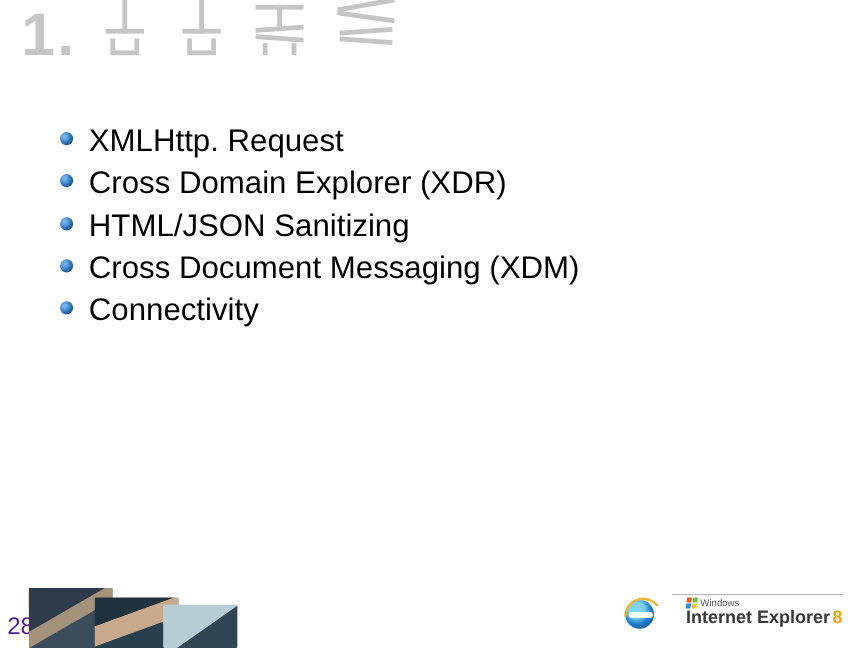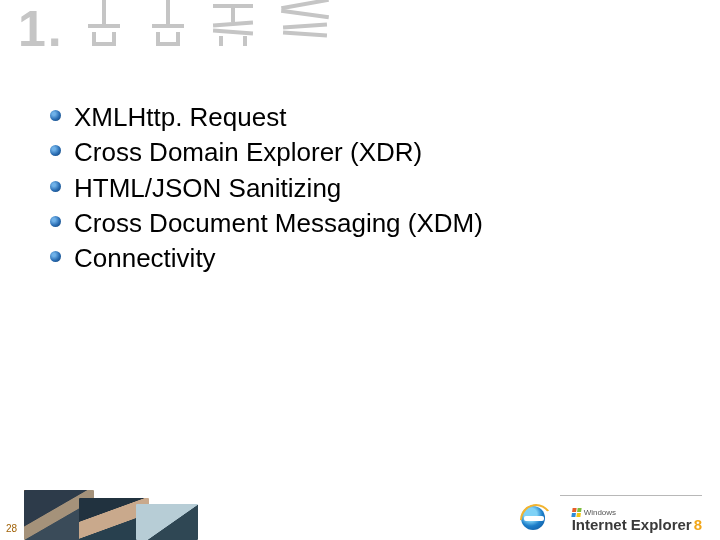--- a/index.html
+++ b/index.html
@@ -6,29 +6,29 @@
   .slide{width:720px;height:540px;position:relative}
   .title{position:absolute;left:18px;top:0;font-size:50px;font-weight:700;color:#c5c5c5;letter-spacing:2px;white-space:nowrap}
   .ko{display:inline-block;position:relative;vertical-align:top}
   .stroke-v{position:absolute;width:4px;background:#c5c5c5}
   .stroke-h{position:absolute;height:4px;background:#c5c5c5}
   .body-list{position:absolute;left:50px;top:100px;list-style:none;margin:0;padding:0}
   .body-list li{font-size:26px;line-height:1.36;color:#000;padding-left:24px;position:relative}
   .bullet{position:absolute;left:0;top:10px;width:11px;height:11px;border-radius:50%;
           background:radial-gradient(circle at 35% 35%,#6fb1e8 0 15%,#2a6db3 55%,#0d3a6b 100%)}
   .underline{}
-  .pagenum{position:absolute;left:6px;bottom:6px;font-size:10px;color:#a16207}
+  .pagenum{position:absolute;left:6px;bottom:6px;font-size:20px;color:#4c1d95}
   .photo{position:absolute;left:24px;bottom:0;width:174px;height:50px;overflow:hidden;z-index:2}
   .photo .p{position:absolute;bottom:0;border-radius:1px}
   .photo .p1{left:0;width:70px;height:50px;background:linear-gradient(150deg,#2d3b4a 0 40%,#a5927a 41% 55%,#3a4b59 56% 100%)}
   .photo .p2{left:55px;width:70px;height:42px;background:linear-gradient(160deg,#21323f 0 35%,#c9a98c 36% 60%,#28404e 61% 100%)}
   .photo .p3{left:112px;width:62px;height:36px;background:linear-gradient(145deg,#b7cdd6 0 55%,#2f4754 56% 100%)}
   .photo .o1{position:absolute;left:-4px;bottom:32px;width:30px;height:30px;background:#e88a27}
   .photo .o2{position:absolute;left:-4px;bottom:12px;width:14px;height:18px;background:#e89940}
-  .ie-brand{position:absolute;right:18px;bottom:8px;height:34px;display:flex;align-items:flex-end;gap:24px}
+  .ie-brand{position:absolute;right:18px;bottom:8px;height:34px;display:flex;align-items:flex-start;gap:24px}
   .ie-icon{width:28px;height:28px;position:relative}
   .ie-ring{position:absolute;left:1px;top:2px;width:24px;height:24px;border-radius:50%;
            background:radial-gradient(circle at 40% 35%,#7fd2f6 0 30%,#1d7ec9 55%,#0b4e93 100%);
            box-shadow:inset 0 0 0 4px rgba(255,255,255,.0)}
   .ie-cut{position:absolute;left:4px;top:12px;width:20px;height:5px;background:#fff;border-radius:2px}
   .ie-swoosh{position:absolute;left:0;top:0;width:28px;height:28px;border:2px solid #f2b431;border-radius:50%;
              clip-path:polygon(0 0,100% 0,100% 35%,0 35%);transform:rotate(-18deg)}
   .ie-text{display:flex;flex-direction:column;line-height:1}
   .ie-win{font-size:8px;color:#555;display:flex;align-items:center;gap:3px}
   .ie-flag{display:inline-grid;grid-template-columns:4px 4px;grid-template-rows:4px 4px;gap:1px;transform:skewX(-8deg)}

